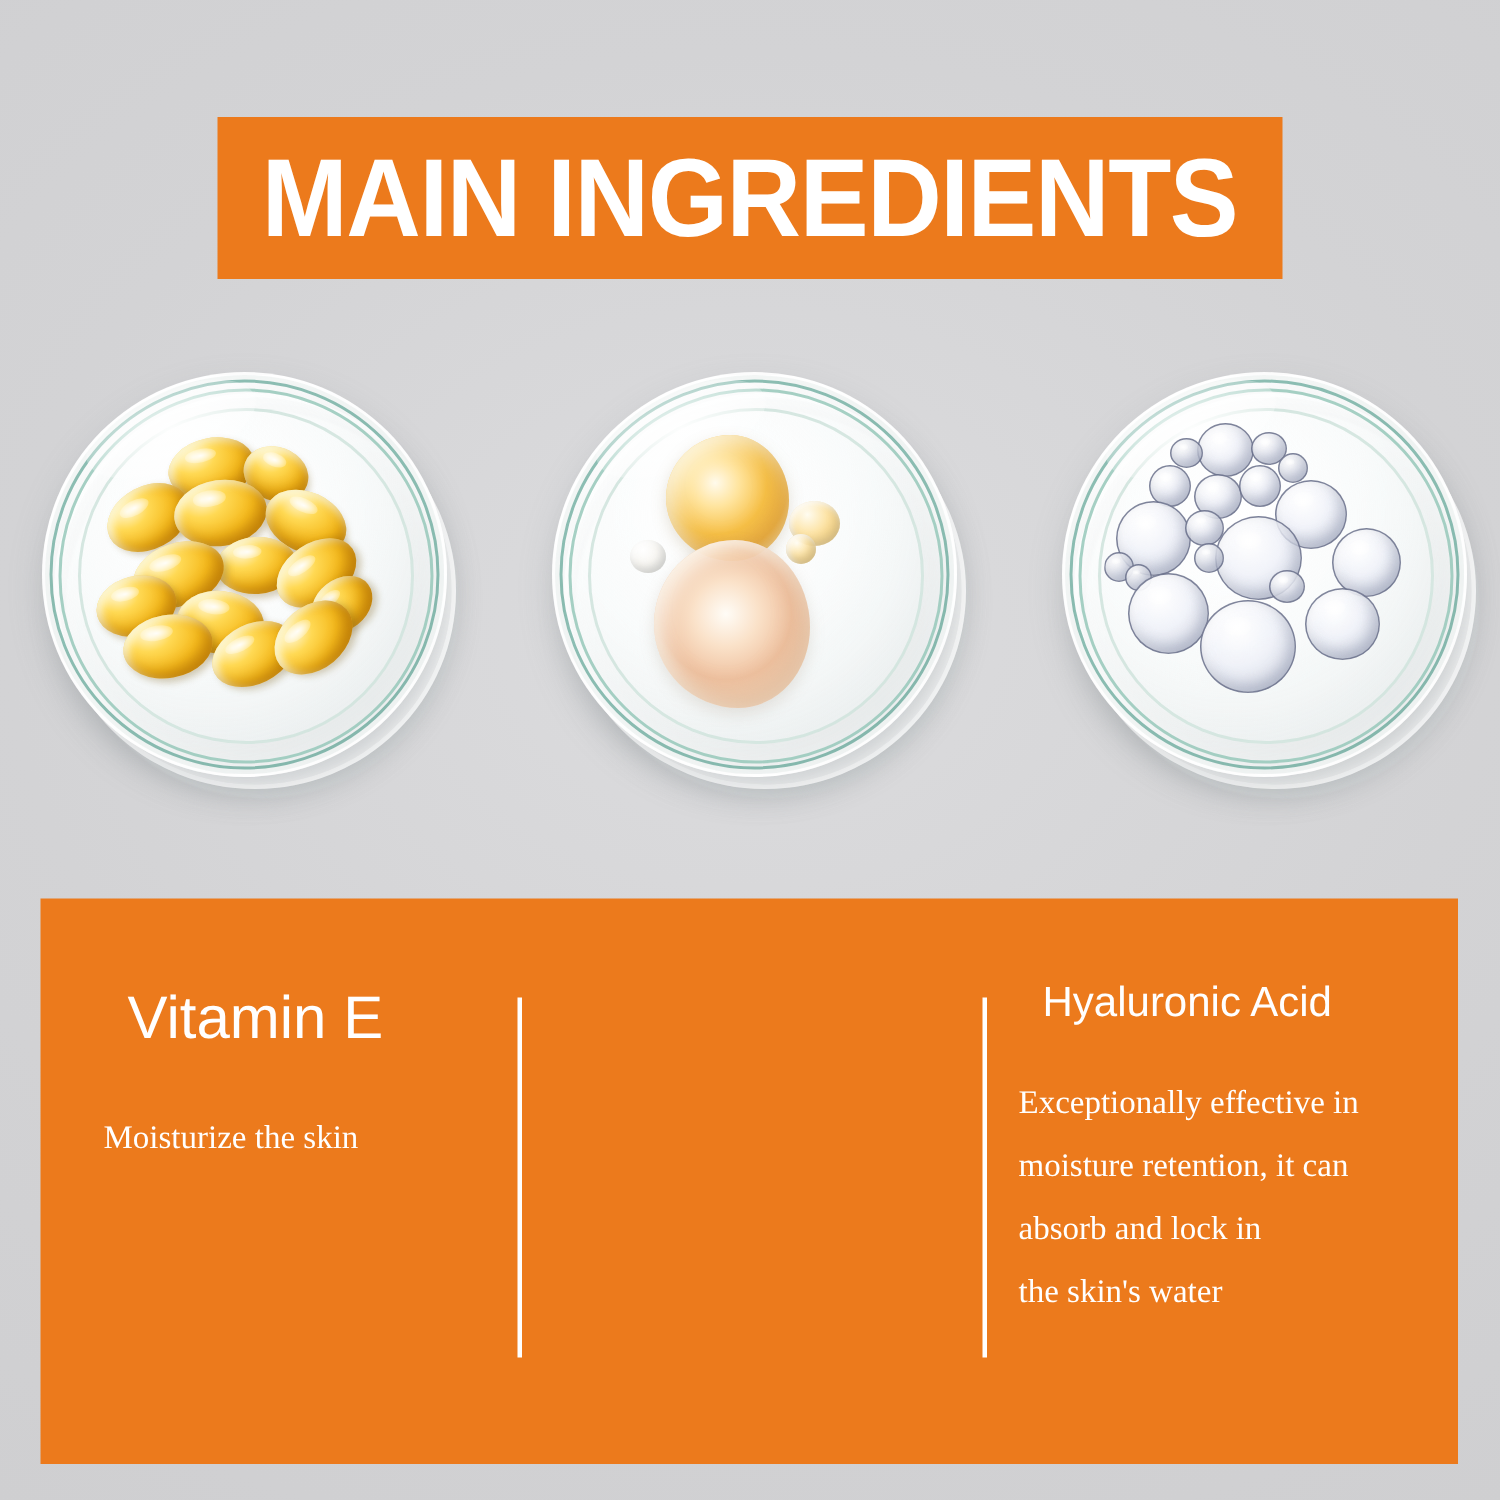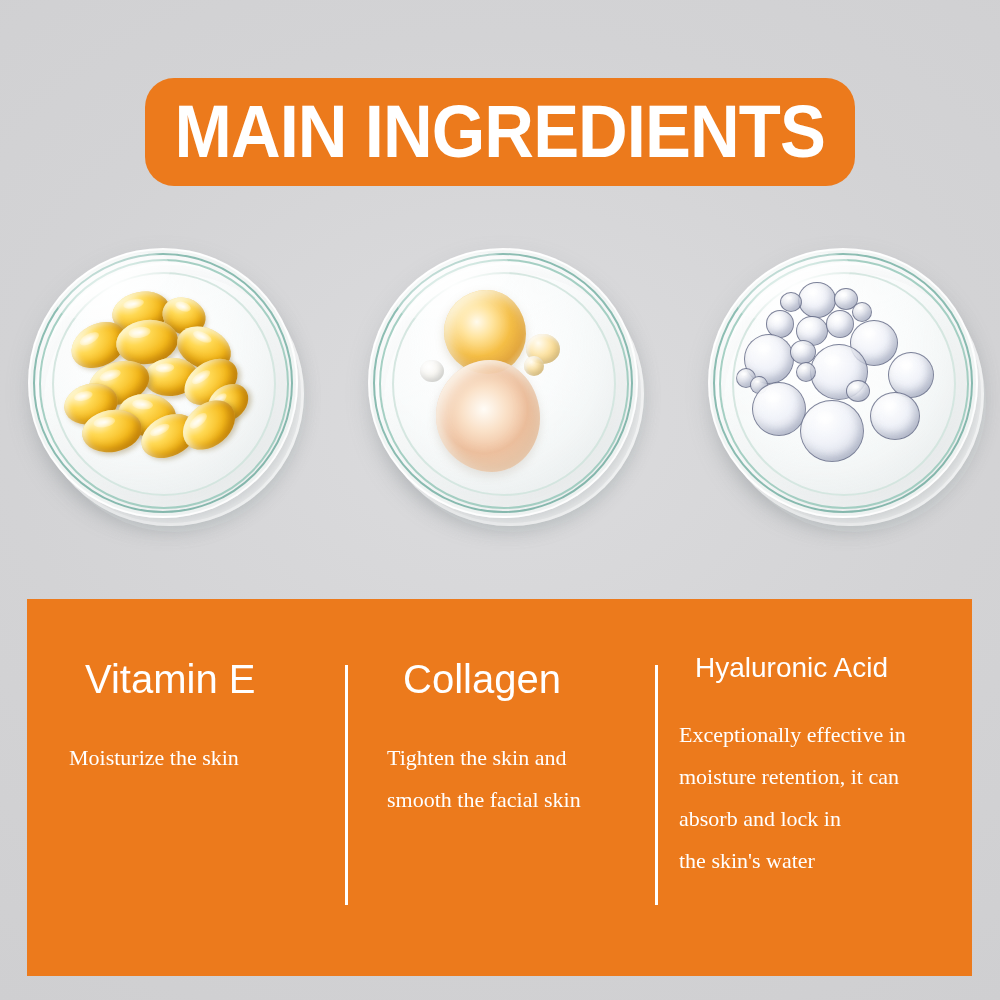--- a/index.html
+++ b/index.html
@@ -25,21 +25,20 @@
   .title-banner {
     position: absolute;
     left: 145px;
     top: 78px;
     width: 710px;
     height: 108px;
     background: #ec7a1c;
     display: flex;
     align-items: center;
     justify-content: center;
-    border-radius: 29px;
   }
   .title-text {
     color: #ffffff;
     font-family: "Liberation Sans Narrow", "Liberation Sans", sans-serif;
     font-weight: bold;
     font-size: 74px;
     letter-spacing: -1px;
     line-height: 1;
     transform: scaleX(0.93);
     white-space: nowrap;
@@ -360,27 +359,20 @@
     <div class="divider divider-1"></div>
     <div class="divider divider-2"></div>
 
     <div class="col col-1">
       <h2 class="col-title">Vitamin E</h2>
       <p class="col-body">
         <span class="line">Moisturize the skin</span>
       </p>
     </div>
 
-    <div class="col col-2">
-      <h2 class="col-title">Collagen</h2>
-      <p class="col-body">
-        <span class="line">Tighten the skin and</span>
-        <span class="line">smooth the facial skin</span>
-      </p>
-    </div>
 
     <div class="col col-3">
       <h2 class="col-title">Hyaluronic Acid</h2>
       <p class="col-body">
         <span class="line">Exceptionally effective in</span>
         <span class="line">moisture retention, it can</span>
         <span class="line">absorb and lock in</span>
         <span class="line">the skin's water</span>
       </p>
     </div>

